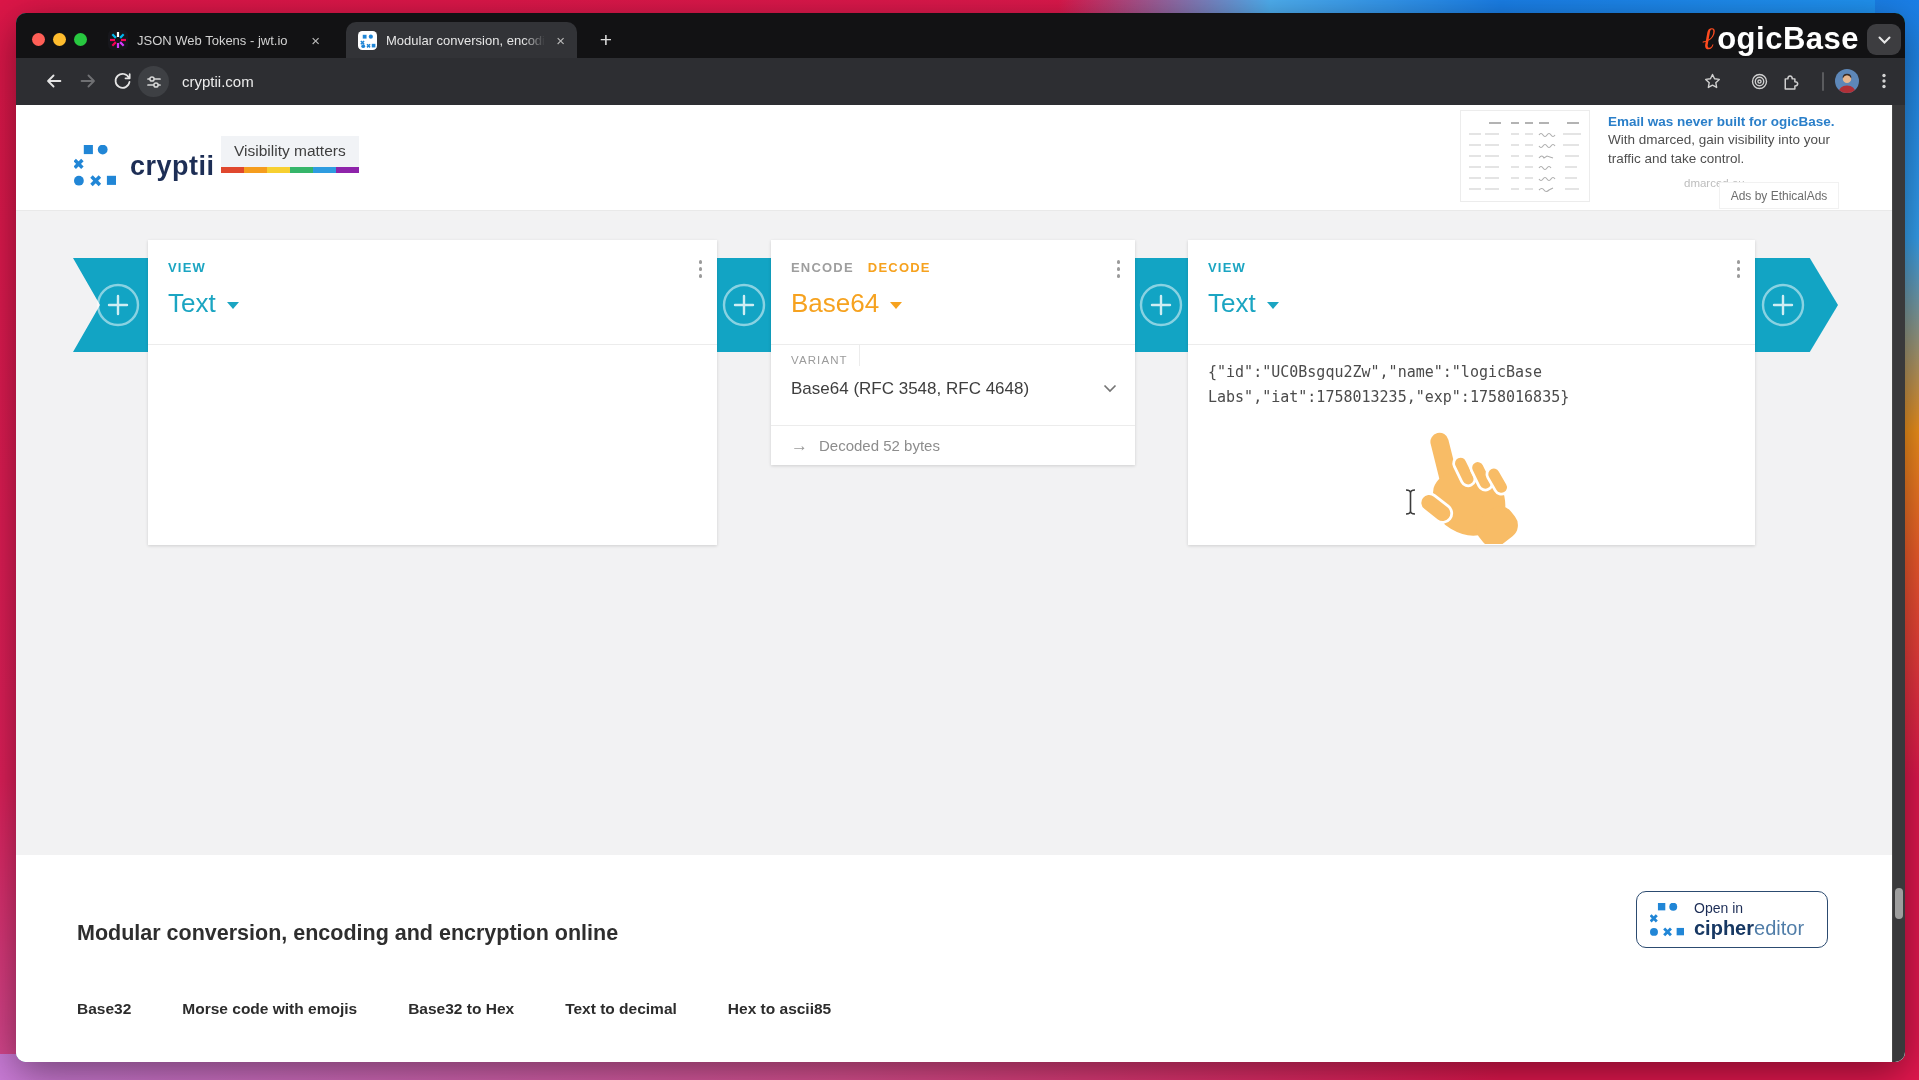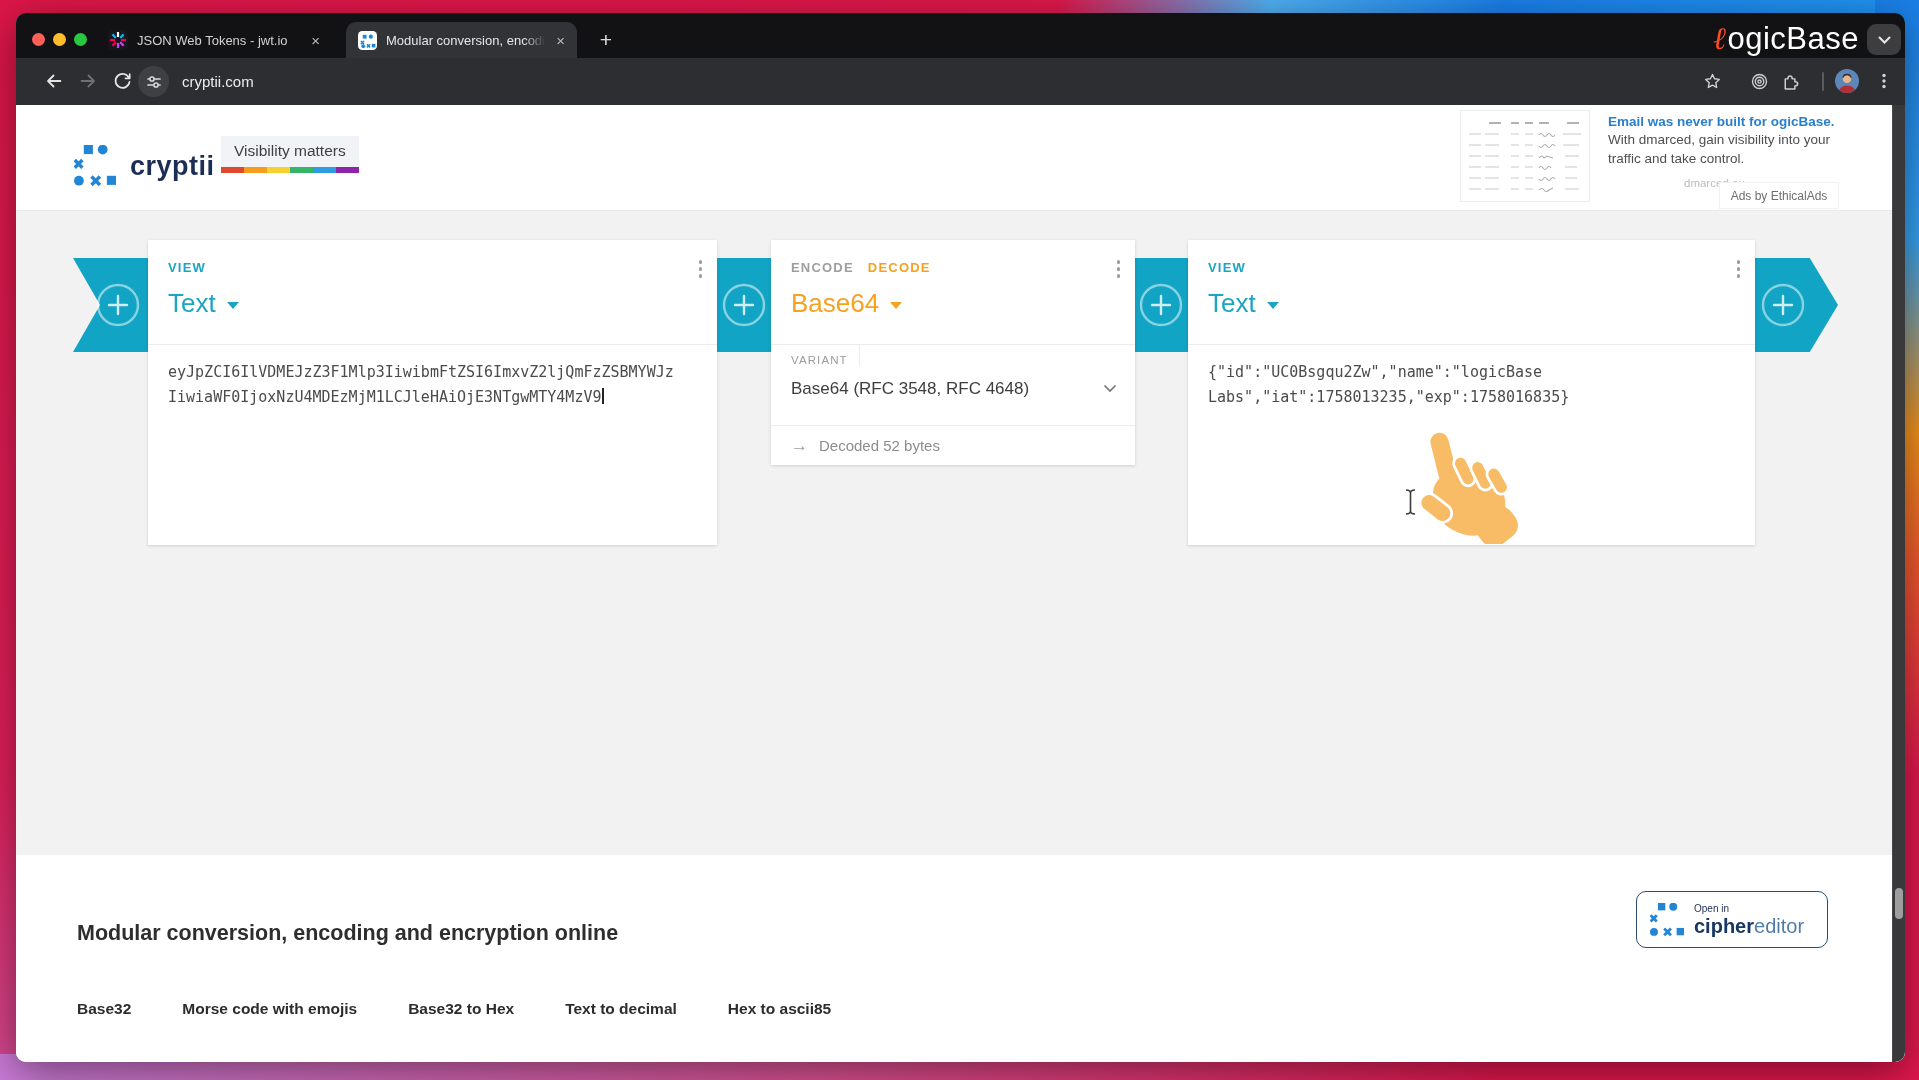--- a/index.html
+++ b/index.html
@@ -23,21 +23,21 @@
   .l-close{background:#ff5f57}.l-min{background:#febc2e}.l-zoom{background:#28c840}
   .tab { position:absolute; top:9px; height:36px; display:flex; align-items:center; gap:9px;
     padding:0 10px 0 12px; border-radius:10px 10px 0 0; color:#d2d2d2; font-size:13px; }
   .tab-1 { left:80px; width:236px; }
   .tab-2 { left:330px; width:231px; background:#323337; color:#e6e6e6; }
   .tab .title { white-space:nowrap; overflow:hidden; flex:1; position:relative; }
   .tab-2 .title::after{content:"";position:absolute;right:0;top:0;bottom:0;width:22px;
     background:linear-gradient(90deg,rgba(50,51,55,0),#323337);}
   .tabx { color:#b9b9b9; font-size:15px; line-height:1; padding:0 2px; }
   .newtab { position:absolute; left:576px; top:13px; color:#dcdcdc; font-size:21px; line-height:28px; width:28px; text-align:center; }
-  .watermark { position:absolute; right:46px; top:7px; font-size:31px; font-weight:normal; color:#fff; letter-spacing:.5px;text-align:right; }
+  .watermark { position:absolute; right:46px; top:7px; font-size:31px; font-weight:bold; color:#fff; letter-spacing:.5px;text-align:right; }
   .wm-l { color:#ff4b1f; font-family:"DejaVu Serif", serif; font-style:italic; padding-right:1px; }
   .corner-btn { position:absolute; right:4px; top:11px; width:34px; height:31px; background:#3d3d40; border-radius:9px;
     display:flex; align-items:center; justify-content:center; }
 
   
   .toolbar { position:absolute; left:0; top:45px; width:100%; height:47px; background:#2d2e32; }
   .ticon { position:absolute; top:11px; width:24px; height:24px; display:flex; align-items:center; justify-content:center; }
   .chip { position:absolute; left:122px; top:8px; width:31px; height:31px; border-radius:50%; background:#3e4044;
     display:flex; align-items:center; justify-content:center; }
   .url { position:absolute; left:166px; top:0; height:47px; line-height:47px; color:#ececec; font-size:15px; }
@@ -100,21 +100,21 @@
   .ibeam { position:absolute; left:1388px; top:383px; z-index:4; }
 
   
   .footer { position:absolute; left:0; top:750px; width:100%; height:207px; background:#fff; }
   .fhead { position:absolute; left:61px; top:34px; font-size:21.5px; font-weight:bold; color:#2e2e2e;margin-top:32px; }
   .fpara { position:absolute; left:61px; top:73px; width:920px; font-size:15.5px; line-height:24.5px; color:#4c4c4c; }
   .flinks { position:absolute; left:61px; top:145px; display:flex; gap:51px; font-size:15.5px; font-weight:bold; color:#2c2c2c; }
   .cipherbtn { position:absolute; left:1620px; top:36px; width:192px; height:57px; background:#fff;
     border:1.5px solid #2c4b70; border-radius:10px; display:flex; align-items:center; gap:10px; padding-left:13px; }
   .cb-col { display:flex; flex-direction:column; gap:1px; }
-  .cb-open { font-size:10px; color:#1c2d56; }
+  .cb-open { font-size:14px; color:#1c2d56; }
   .cb-brand { font-size:20px; line-height:22px; }
   .cb-bold { font-weight:bold; color:#173863; }
   .cb-light { color:#507da8; }
 
   
   .sb { position:absolute; top:0; right:0; width:13px; height:100%; background:#39393b; border-left:1px solid #474747; z-index:6; }
   .sb-thumb { position:absolute; left:2px; right:2px; top:783px; height:31px; background:#9e9e9e; border-radius:4px; }
 </style>
 </head>
 <body>
@@ -358,24 +358,20 @@
         <div class="selector">
           <span>Text</span>
           <span class="tri"></span>
         </div>
         <div class="kebab">
             <i></i>
             <i></i>
             <i></i>
           </div>
       </div>
-      <div class="mono">
-        <div>eyJpZCI6IlVDMEJzZ3F1Mlp3IiwibmFtZSI6ImxvZ2ljQmFzZSBMYWJz</div>
-        <div><span>IiwiaWF0IjoxNzU4MDEzMjM1LCJleHAiOjE3NTgwMTY4MzV9</span><span class="caret"></span></div>
-      </div>
     </div>
 
     <div class="card card-2">
       <div class="chead">
         <div class="clabel">
           <span class="dim">ENCODE</span><span class="hot">DECODE</span>
         </div>
         <div class="selector orange">
           <span>Base64</span>
           <span class="tri"></span>

